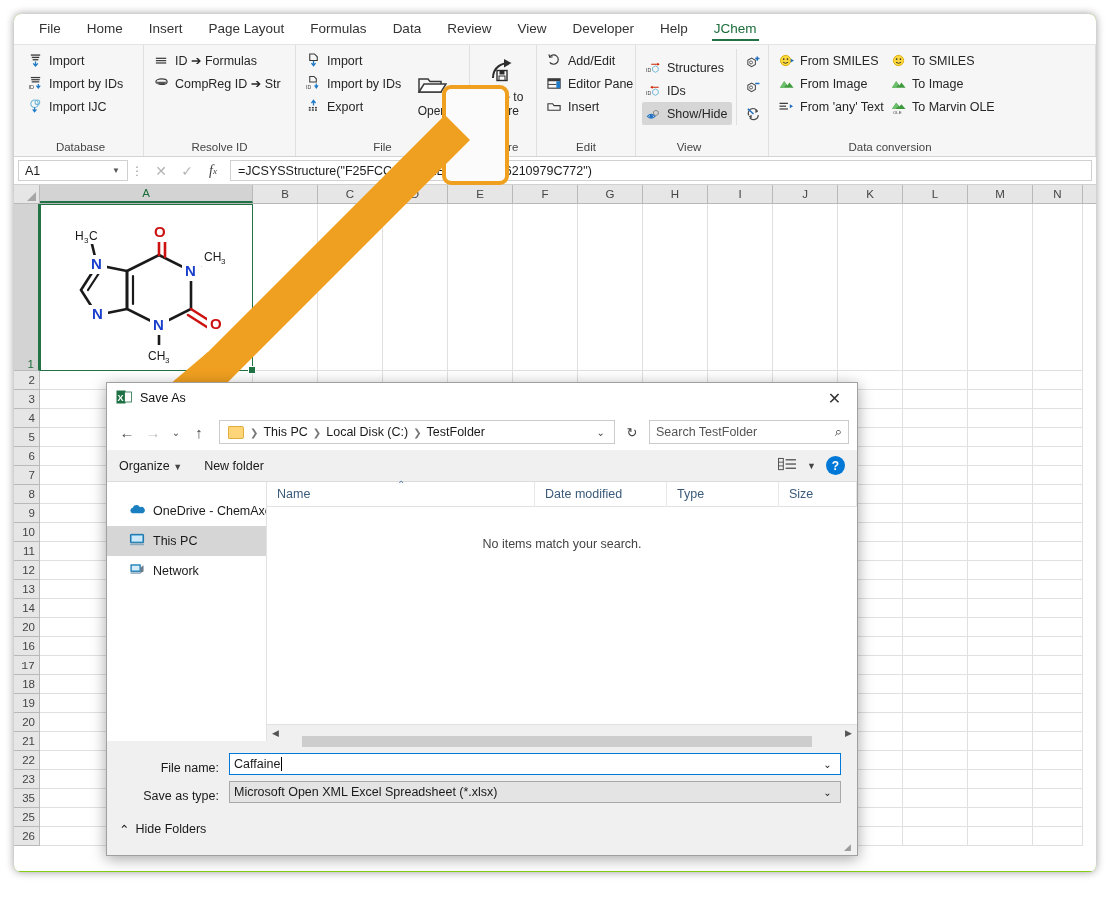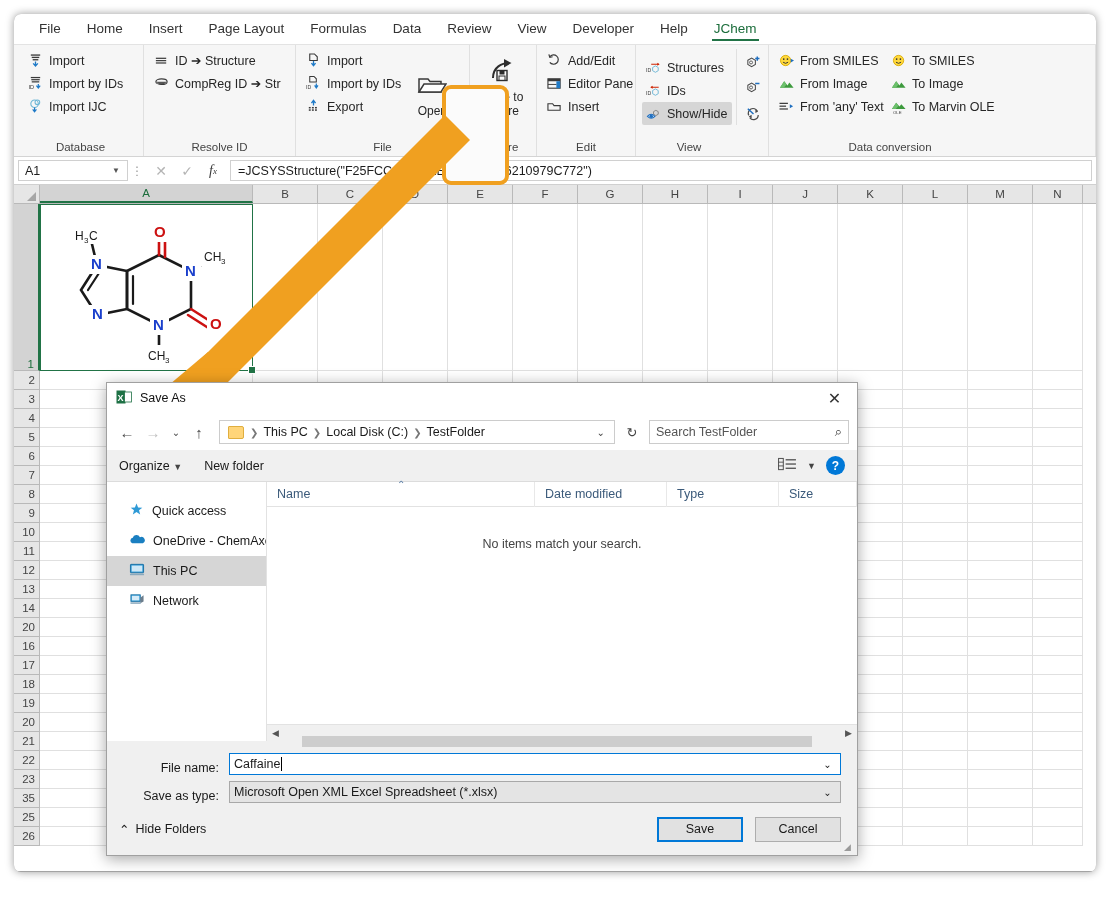--- a/index.html
+++ b/index.html
@@ -14,21 +14,21 @@
     position: relative;
     width: 1110px; height: 904px;
     background: #ffffff;
   }
 
   
   .excel-window {
     position: absolute;
     left: 14px; top: 14px;
     width: 1082px; height: 858px;
-    background: #a3a3a3;
+    background: #84cc16;
     border-radius: 7px;
     box-shadow: 0 0 8px rgba(0,0,0,0.40);
     overflow: hidden;
   }
 
   
   .tabstrip {
     position: relative;
     height: 30px;
     background: #ffffff;
@@ -467,21 +467,21 @@
         <div class="rgroup-body">
           <div class="rcol">
             <div class="ritem">
               <span class="ic">
                 <svg width="15" height="15" viewBox="0 0 16 16">
                   <rect x="2" y="5" width="11" height="1.3" fill="#3a3a3a"></rect>
                   <rect x="2" y="7.5" width="11" height="1.3" fill="#3a3a3a"></rect>
                   <rect x="2" y="10" width="11" height="1.3" fill="#3a3a3a"></rect>
                 </svg>
               </span>
-              <span>ID ➔ Structure</span>
+              <span>ID ➔ Formulas</span>
             </div>
             <div class="ritem">
               <span class="ic">
                 <svg width="15" height="15" viewBox="0 0 16 16">
                   <ellipse cx="8" cy="6" rx="6" ry="3" fill="none" stroke="#3a3a3a" stroke-width="1.2"></ellipse>
                   <path d="M2 6 Q8 12 14 6" fill="#3a3a3a" opacity="0.85"></path>
                 </svg>
               </span>
               <span>CompReg ID ➔ Str</span>
             </div>
@@ -788,21 +788,21 @@
             <div class="rowcell" style="align-items: center;">7</div>
             <div class="rowcell" style="align-items: center;">8</div>
             <div class="rowcell" style="align-items: center;">9</div>
             <div class="rowcell" style="align-items: center;">10</div>
             <div class="rowcell" style="align-items: center;">11</div>
             <div class="rowcell" style="align-items: center;">12</div>
             <div class="rowcell" style="align-items: center;">13</div>
             <div class="rowcell" style="align-items: center;">14</div>
             <div class="rowcell" style="align-items: center;">20</div>
             <div class="rowcell" style="align-items: center;">16</div>
-            <div class="rowcell" style="align-items: center;">17</div>
+            <div class="rowcell" style="align-items: center; font-family: Liberation Mono, monospace;">17</div>
             <div class="rowcell" style="align-items: center;">18</div>
             <div class="rowcell" style="align-items: center;">19</div>
             <div class="rowcell" style="align-items: center;">20</div>
             <div class="rowcell" style="align-items: center;">21</div>
             <div class="rowcell" style="align-items: center;">22</div>
             <div class="rowcell" style="align-items: center;">23</div>
             <div class="rowcell" style="align-items: center;">35</div>
             <div class="rowcell" style="align-items: center;">25</div>
             <div class="rowcell" style="align-items: center;">26</div>
           </div>
@@ -1335,28 +1335,20 @@
           </span>
           <span class="tb-caret">▼</span>
           <span class="helpbtn">?</span>
         </div>
       </div>
 
       <div class="dlg-main">
         <div class="dlg-side">
           <div class="side-item">
             <span>
-              <svg width="15" height="15" viewBox="0 0 16 16">
-                <path d="M8 1.5 L9.7 5.8 L14.2 6 L10.7 8.8 L11.9 13.2 L8 10.6 L4.1 13.2 L5.3 8.8 L1.8 6 L6.3 5.8 Z" fill="#2f9ad6"></path>
-              </svg>
-            </span>
-            <span>Quick access</span>
-          </div>
-          <div class="side-item">
-            <span>
               <svg width="16" height="15" viewBox="0 0 17 16">
                 <path d="M3.5 12 A3 3 0 0 1 4 6.2 A4 4 0 0 1 11.6 5.6 A3.2 3.2 0 0 1 14.8 12 Z" fill="#1a7fc1"></path>
               </svg>
             </span>
             <span>OneDrive - ChemAxc</span>
           </div>
           <div class="side-item sel">
             <span>
               <svg width="16" height="15" viewBox="0 0 17 16">
                 <rect x="1.5" y="2.5" width="14" height="9" rx="0.6" fill="#2f9ad6" stroke="#1a6fa3" stroke-width="1"></rect>
@@ -1424,24 +1416,20 @@
             <span class="sel-caret">⌄</span>
           </div>
         </div>
       </div>
 
       <div class="dlg-foot">
         <div class="hidefolders">
           <span>⌃</span>
           <span>Hide Folders</span>
         </div>
-        <div class="btns">
-          <div class="dbtn primary">Save</div>
-          <div class="dbtn">Cancel</div>
-        </div>
         <div class="resizer">◢</div>
       </div>
     </div>
   </div>
 
   <svg class="arrow-svg">
     <defs></defs>
     <g>
       <path d="M470,140 L215,395 L190,370 L445,115 Z" fill="#F0A020"></path>
       <path d="M163,390 L208,352 L210,398 Z" fill="#F0A020"></path>

